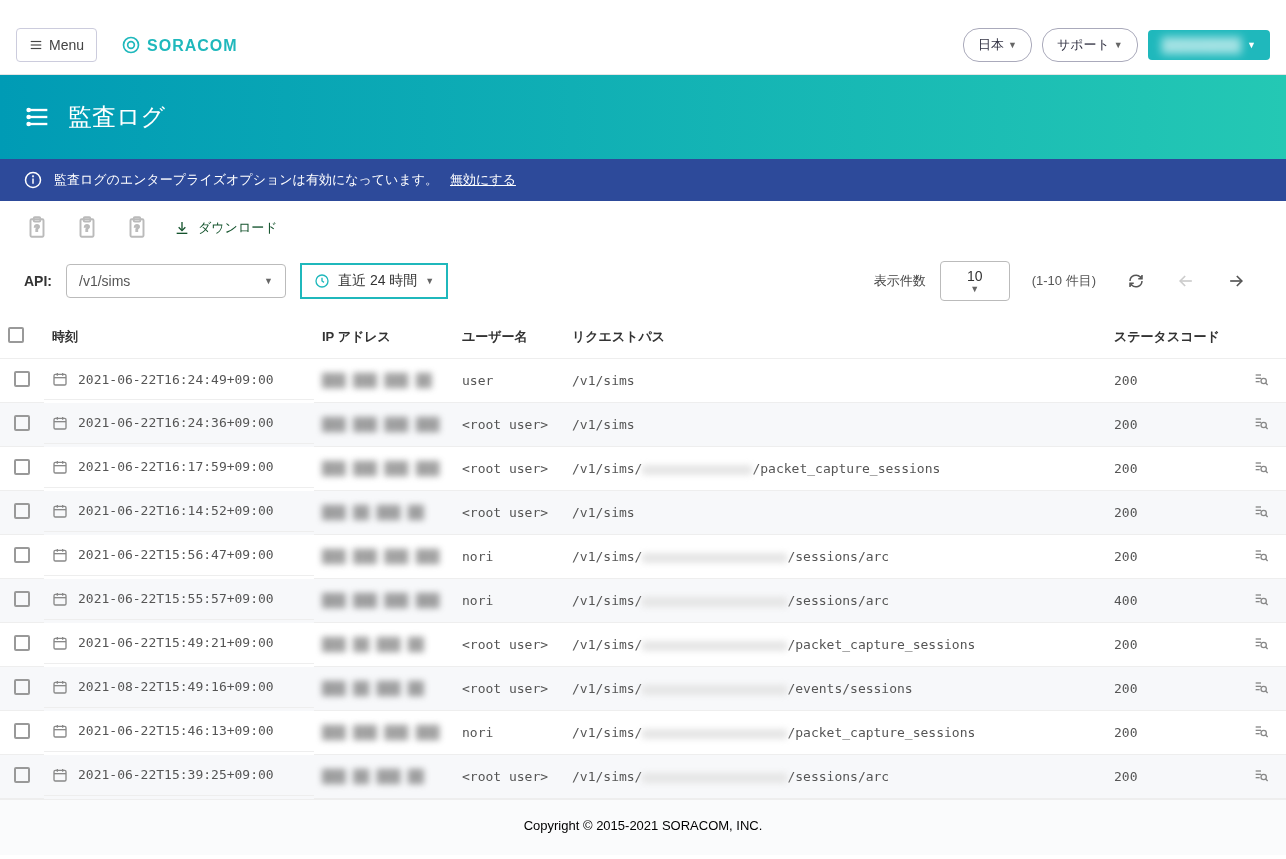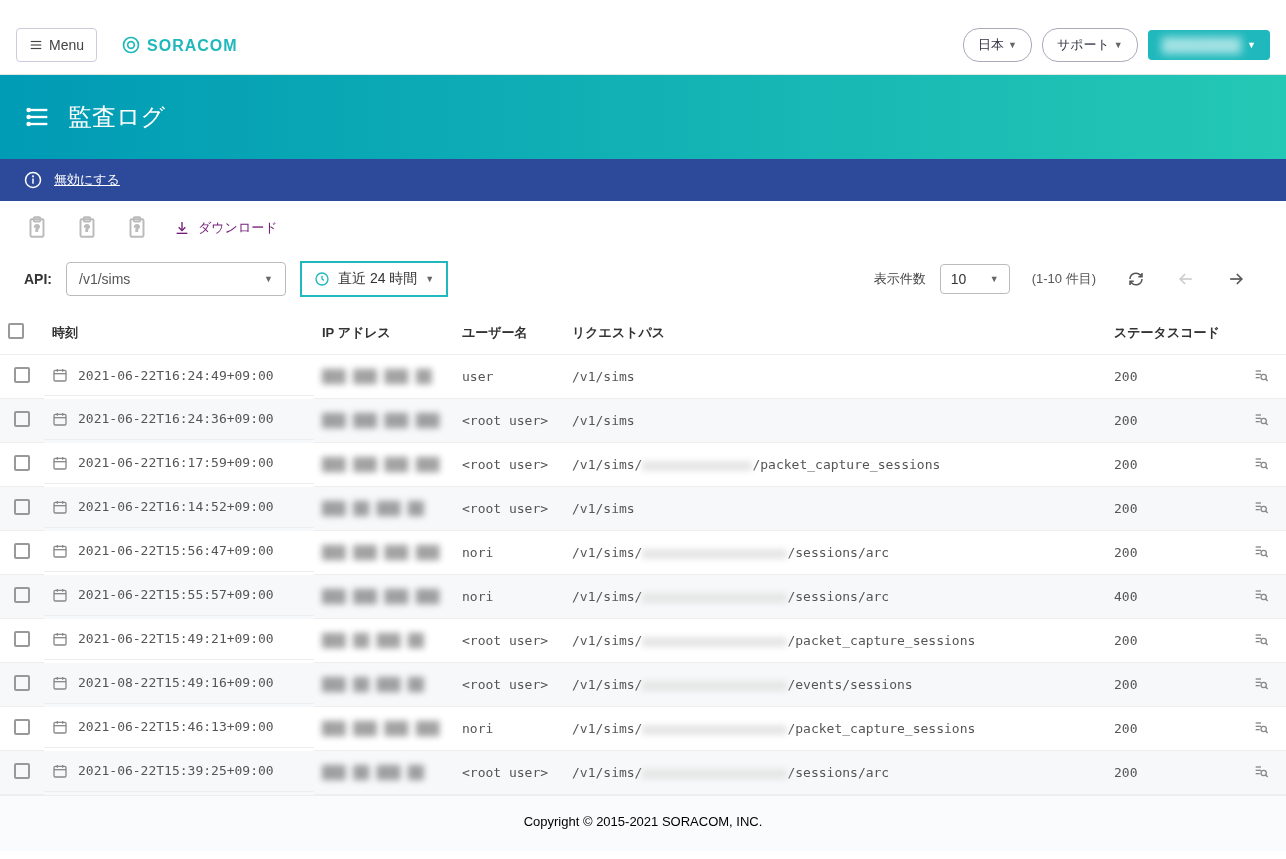--- a/index.html
+++ b/index.html
@@ -20,30 +20,30 @@
 .page-banner h1 { font-size: 24px; font-weight: 500; }
 .banner-icon { width: 28px; height: 28px; }
 
 
 .info-bar { background: #2d4a9a; color: #fff; padding: 12px 24px; display: flex; align-items: center; gap: 12px; font-size: 13px; }
 .info-link { color: #fff; text-decoration: underline; cursor: pointer; }
 
 
 .toolbar { display: flex; align-items: center; gap: 24px; padding: 14px 24px; }
 .tool-icon { width: 26px; height: 26px; color: #bbb; }
-.download-btn { display: flex; align-items: center; gap: 8px; color: #701a75; cursor: pointer; font-size: 13px; }
+.download-btn { display: flex; align-items: center; gap: 8px; color: #14532d; cursor: pointer; font-size: 13px; }
 
 
 .filter-row { display: flex; align-items: center; padding: 6px 32px 14px 24px; gap: 14px; }
 .filter-label { font-weight: 600; color: #333; font-size: 14px; }
 .api-select { display: flex; align-items: center; justify-content: space-between; border: 1px solid #bbb; border-radius: 4px; padding: 8px 12px; min-width: 220px; cursor: pointer; color: #555; }
 .time-select { display: flex; align-items: center; gap: 8px; border: 2px solid #1fb8bc; border-radius: 0; padding: 7px 12px; font-size: 14px; color: #333; cursor: pointer; }
 .filter-spacer { flex: 1; }
 .page-size-label { font-size: 13px; color: #444; }
-.page-size-select { display: flex; align-items: center; justify-content: space-between; border: 1px solid #bbb; border-radius: 4px; padding: 6px 10px; min-width: 70px; cursor: pointer; }
+.page-size-select { display: flex; align-items: center; justify-content: space-between; border: 1px solid #bbb; border-radius: 4px; padding: 6px 10px; min-width: 70px; cursor: pointer; flex-direction: column; }
 .page-range { font-size: 13px; color: #555; margin: 0 8px; }
 .nav-icon-btn { width: 36px; height: 36px; display: flex; align-items: center; justify-content: center; cursor: pointer; color: #555; border-radius: 4px; }
 .nav-icon-btn.disabled { color: #ccc; cursor: default; }
 
 
 .table { width: 100%; border-collapse: collapse; }
 .table th { text-align: left; font-size: 13px; font-weight: 600; color: #333; padding: 12px 8px; border-bottom: 1px solid #eee; }
 .table td { font-size: 13px; color: #555; padding: 12px 8px; border-bottom: 1px solid #eee; font-family: "SFMono-Regular", Consolas, monospace; }
 .table tbody tr:nth-child(odd) { background: #fff; }
 .table tbody tr:nth-child(even) { background: #f7f8fa; }
@@ -110,20 +110,21 @@
     </svg>
   <h1>監査ログ</h1>
 </div>
 
 <div class="info-bar">
   <svg width="18" height="18" viewBox="0 0 24 24" fill="none" stroke="#fff" stroke-width="2">
       <circle cx="12" cy="12" r="10"></circle>
       <line x1="12" y1="10" x2="12" y2="17"></line>
       <circle cx="12" cy="7" r="0.5" fill="#fff"></circle>
     </svg>
+  <span>監査ログのエンタープライズオプションは有効になっています。</span>
   <a class="info-link">無効にする</a>
 </div>
 
 <div class="toolbar">
   <svg class="tool-icon" viewBox="0 0 24 24" fill="none" stroke="currentColor" stroke-width="1.8">
       <rect x="6" y="4" width="12" height="16" rx="1"></rect>
       <rect x="9" y="2" width="6" height="4" rx="1"></rect>
       <text x="12" y="15" text-anchor="middle" font-size="8" fill="currentColor">?</text>
     </svg>
   <svg class="tool-icon" viewBox="0 0 24 24" fill="none" stroke="currentColor" stroke-width="1.8">

